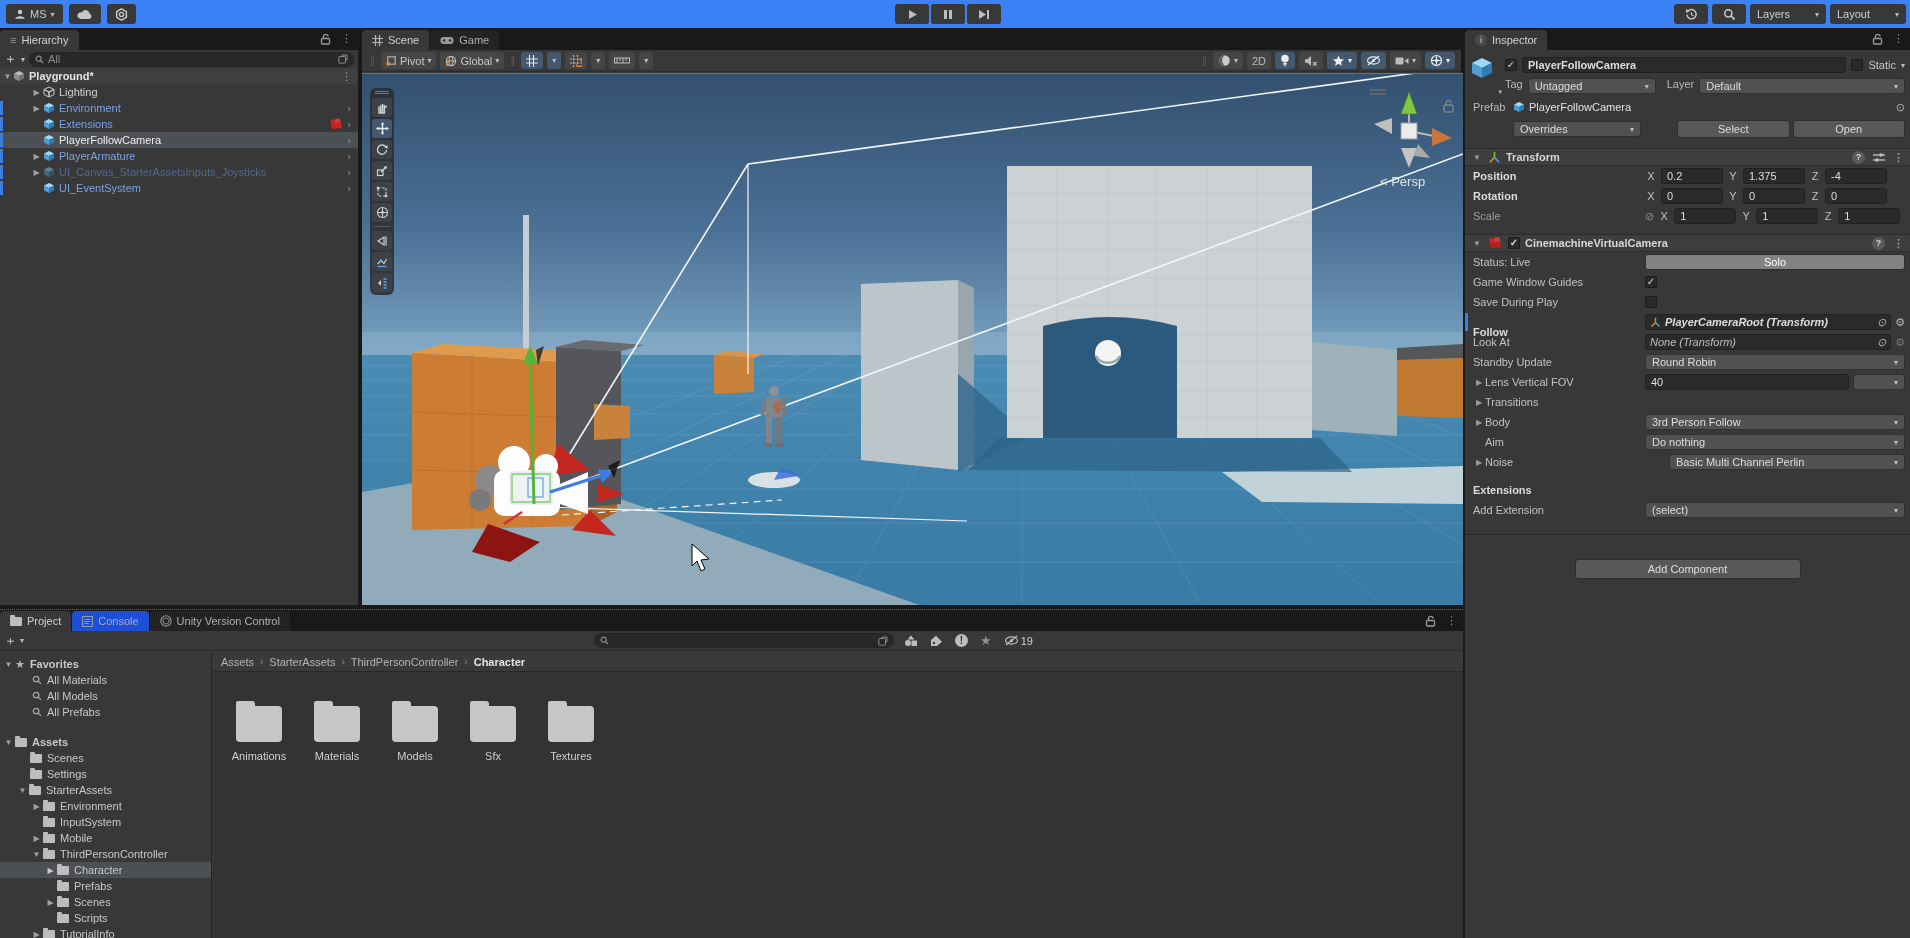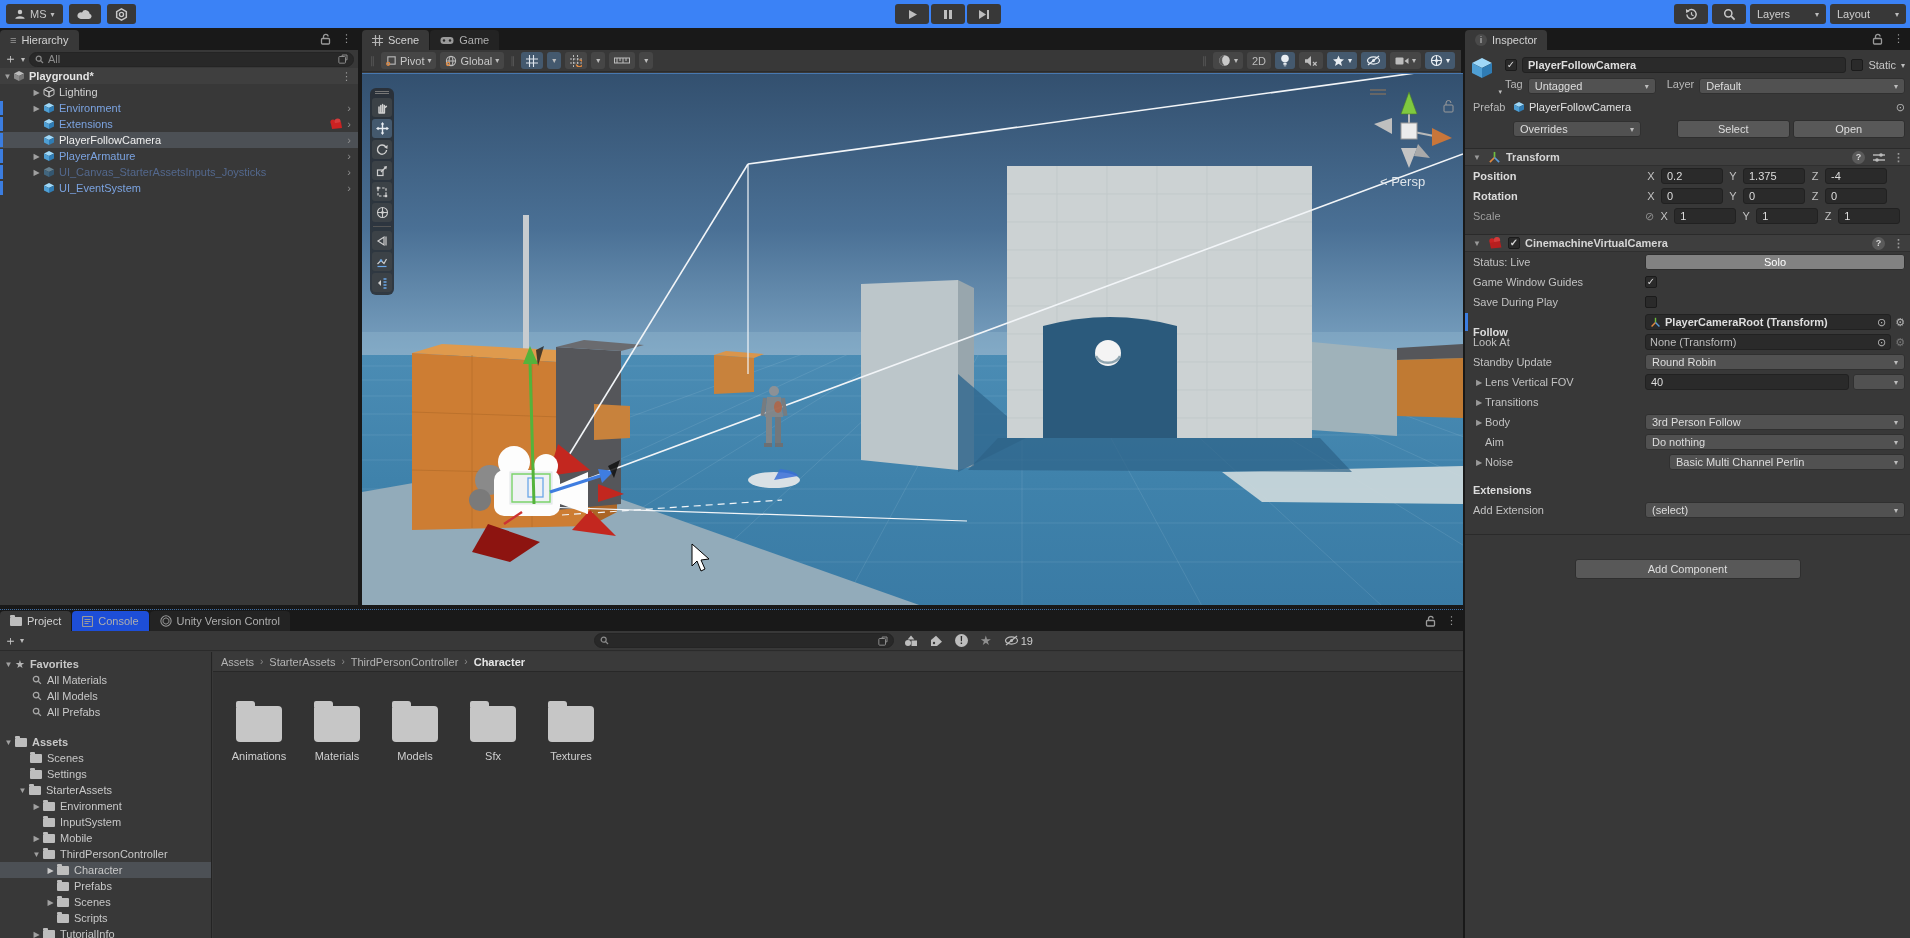--- a/index.html
+++ b/index.html
@@ -45,21 +45,21 @@
   .ts-btn{width:20px;height:19px;border-radius:3px;background:#3c4247;display:flex;align-items:center;justify-content:center;color:#cfcfcf;font-size:11px;}
   .ts-on{background:#44596e;}
   .ts-div{width:18px;height:1px;background:#555;margin:2px 0;}
   
   #inspector{left:1465px;top:28px;width:445px;height:910px;}
   .irow{height:20px;display:flex;align-items:center;padding:0 5px 0 8px;position:relative;color:#c2c2c2;}
   .ilabel{width:172px;flex:none;}
   .ictrl{flex:1;display:flex;align-items:center;gap:4px;min-width:0;}
   .dd{background:#515151;border:1px solid #303030;border-radius:3px;height:16px;display:flex;align-items:center;justify-content:space-between;padding:0 6px;color:#dedede;flex:1;}
   .field{background:#2a2a2a;border:1px solid #212121;border-radius:3px;height:16px;color:#dedede;padding:0 5px;font-size:11px;width:100%;outline:none;}
-  .objfield{background:#2a2a2a;border:1px solid #212121;border-radius:3px;height:16px;display:flex;align-items:center;gap:4px;padding:0 4px;color:#dedede;flex:1;min-width:0;}
+  .objfield{background:#2a2a2a;border:1px solid #212121;border-radius:3px;height:16px;display:flex;align-items:center;gap:4px;padding:0 4px;color:#dedede;flex:1;min-width:0;font-style:italic;}
   .btn{background:#585858;border:1px solid #2e2e2e;border-radius:3px;height:18px;display:flex;align-items:center;justify-content:center;color:#dedede;}
   .comp-head{height:18px;background:#3e3e3e;border-top:1px solid #2a2a2a;border-bottom:1px solid #2f2f2f;display:flex;align-items:center;gap:5px;padding:0 6px;font-weight:bold;color:#d6d6d6;}
   .chk{width:12px;height:12px;background:#2a2a2a;border:1px solid #1b1b1b;border-radius:2px;display:flex;align-items:center;justify-content:center;color:#d8d8d8;font-size:10px;line-height:10px;flex:none;}
   .help{width:13px;height:13px;border-radius:50%;background:#5a5a5a;color:#d8d8d8;font-size:9px;display:flex;align-items:center;justify-content:center;}
   .foldtri{width:12px;font-size:8px;color:#9a9a9a;text-align:center;flex:none;}
   .axis-lbl{width:12px;text-align:center;color:#c2c2c2;flex:none;}
   .axis-f{width:62px;flex:none;}
   
   #project{left:0;top:607px;width:1463px;height:331px;border-top:2px solid #191919;}
   #project .tabbar{border-top:1px dotted #3e6fa8;}

